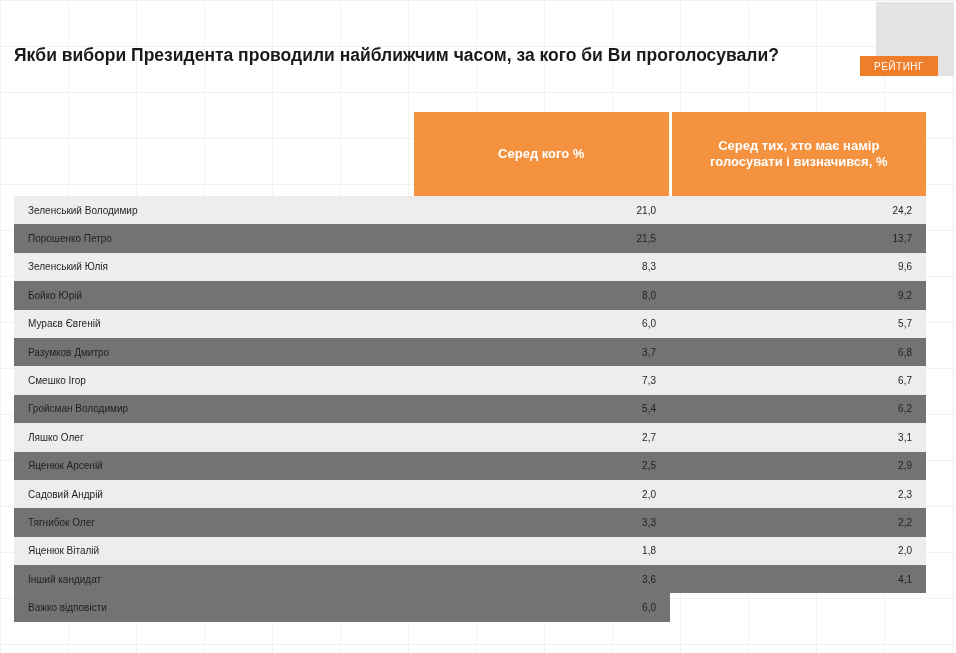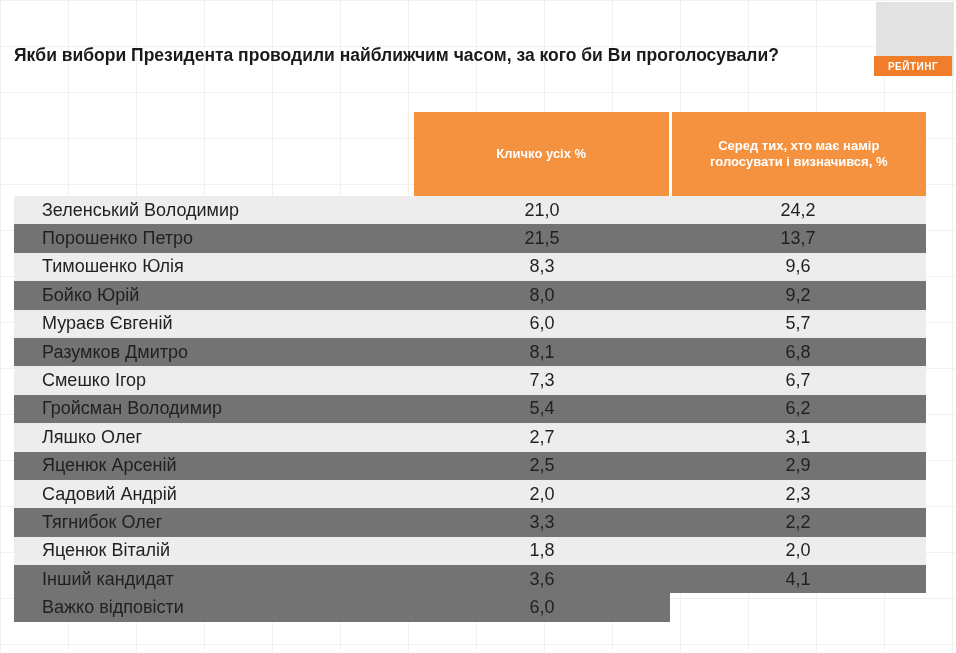--- a/index.html
+++ b/index.html
@@ -39,28 +39,28 @@
   .logo-box {
     position: absolute;
     right: 2px;
     top: 2px;
     width: 78px;
     height: 74px;
     background: #e3e3e3;
   }
   .logo-caption {
     position: absolute;
-    right: 4px;
+    right: 18px;
     top: 56px;
     width: 78px;
     height: 20px;
     background: #f07d29;
     color: #ffffff;
     font-size: 10px;
-    font-weight: bold;
+    font-weight: normal;
     letter-spacing: 0.5px;
     display: flex;
     align-items: center;
     justify-content: center;
   }
 
   
   .title-band {
     position: absolute;
     left: 14px;
@@ -105,29 +105,29 @@
   }
   thead th.th-blank {
     background: transparent;
     border: none;
   }
   thead th.th-1 {
     border-right: 3px solid #ffffff;
   }
 
   tbody td {
-    font-size: 18px;
+    font-size: 10px;
     height: 28.4px;
-    padding: 0 28px;
+    padding: 0 14px;
     color: #231f20;
   }
   tbody tr.alt td { background: #ededed; }
   tbody tr.plain td { background: #737373; }
   td.name { text-align: left; }
-  td.val { text-align: center; }
+  td.val { text-align: right; }
   td.empty { background: transparent !important; }
 
   tbody tr.alt td.empty,
   tbody tr.plain td.empty { background: transparent; }
 </style>
 </head>
 <body>
 
 <div class="grid-bg"></div>
 
@@ -143,53 +143,53 @@
   <div class="table-wrap">
     <table class="poll">
       <colgroup>
         <col class="c-name">
         <col class="c-v1">
         <col class="c-v2">
       </colgroup>
       <thead>
         <tr>
           <th class="th-blank"></th>
-          <th class="th-1">Кличко усіх %</th>
+          <th class="th-1">Серед кого %</th>
           <th class="th-2">Серед тих, хто має намір голосувати і визначився, %</th>
         </tr>
       </thead>
       <tbody>
         <tr class="alt">
           <td class="name">Зеленський Володимир</td>
           <td class="val">21,0</td>
           <td class="val">24,2</td>
         </tr>
         <tr class="plain">
           <td class="name">Порошенко Петро</td>
           <td class="val">21,5</td>
           <td class="val">13,7</td>
         </tr>
         <tr class="alt">
-          <td class="name">Тимошенко Юлія</td>
+          <td class="name">Зеленський Юлія</td>
           <td class="val">8,3</td>
           <td class="val">9,6</td>
         </tr>
         <tr class="plain">
           <td class="name">Бойко Юрій</td>
           <td class="val">8,0</td>
           <td class="val">9,2</td>
         </tr>
         <tr class="alt">
           <td class="name">Мураєв Євгеній</td>
           <td class="val">6,0</td>
           <td class="val">5,7</td>
         </tr>
         <tr class="plain">
           <td class="name">Разумков Дмитро</td>
-          <td class="val">8,1</td>
+          <td class="val">3,7</td>
           <td class="val">6,8</td>
         </tr>
         <tr class="alt">
           <td class="name">Смешко Ігор</td>
           <td class="val">7,3</td>
           <td class="val">6,7</td>
         </tr>
         <tr class="plain">
           <td class="name">Гройсман Володимир</td>
           <td class="val">5,4</td>

